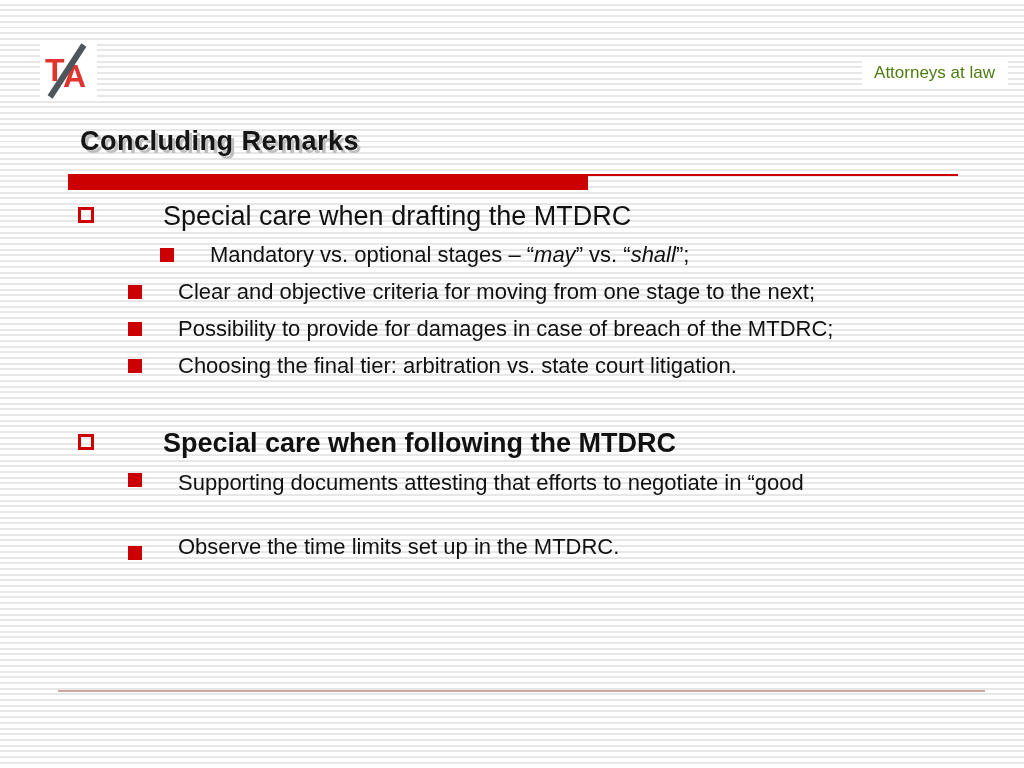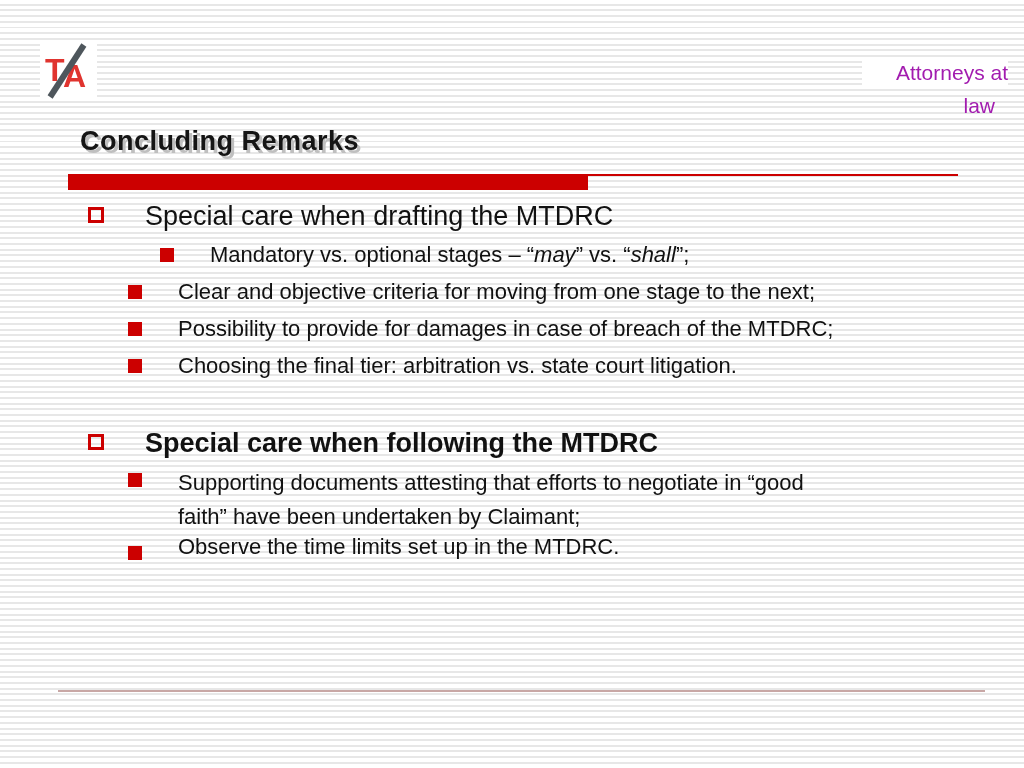--- a/index.html
+++ b/index.html
@@ -47,22 +47,22 @@
   .tagline-band {
     position: absolute;
     left: 862px; top: 57px;
     width: 146px; height: 31px;
     background: #ffffff;
     text-align: right;
     line-height: 31px;
   }
   .tagline-text {
     padding-right: 13px;
-    font-size: 21px;
-    color: #a21caf;
+    font-size: 17px;
+    color: #4d7c0f;
   }
 
   
   .title {
     position: absolute;
     left: 80px; top: 126px;
     font-size: 27px;
     font-weight: bold;
     color: #151515;
     letter-spacing: 0.5px;
@@ -83,21 +83,21 @@
     background: #cc0000;
   }
 
   
   .row {
     position: absolute;
     display: flex;
     align-items: flex-start;
     color: #111111;
   }
-  .row.lvl1 { left: 88px; }
+  .row.lvl1 { left: 78px; gap: 28px; }
   .row.lvl2 { left: 128px; }
 
   .sq-open {
     flex: none;
     width: 16px; height: 16px;
     border: 3px solid #cc0000;
     background: transparent;
     margin-top: 7px;
   }
   .sq-fill {
@@ -186,21 +186,21 @@
     <span class="txt">Choosing the final tier: arbitration vs. state court litigation.</span>
   </div>
 
   <div class="row lvl1 r-h2">
     <span class="sq-open"></span>
     <span class="txt">Special care when following the MTDRC</span>
   </div>
 
   <div class="row lvl2 r-s5">
     <span class="sq-fill"></span>
-    <span class="txt wrap"><span>Supporting documents attesting that efforts to negotiate in “good</span><br><span>faith” have been undertaken by Claimant;</span></span>
+    <span class="txt wrap"><span>Supporting documents attesting that efforts to negotiate in “good</span><br></span>
   </div>
 
   <div class="row lvl2 r-s6">
     <span class="sq-fill"></span>
     <span class="txt">Observe the time limits set up in the MTDRC.</span>
   </div>
 
   <div class="footer-line"></div>
 
 </div>

